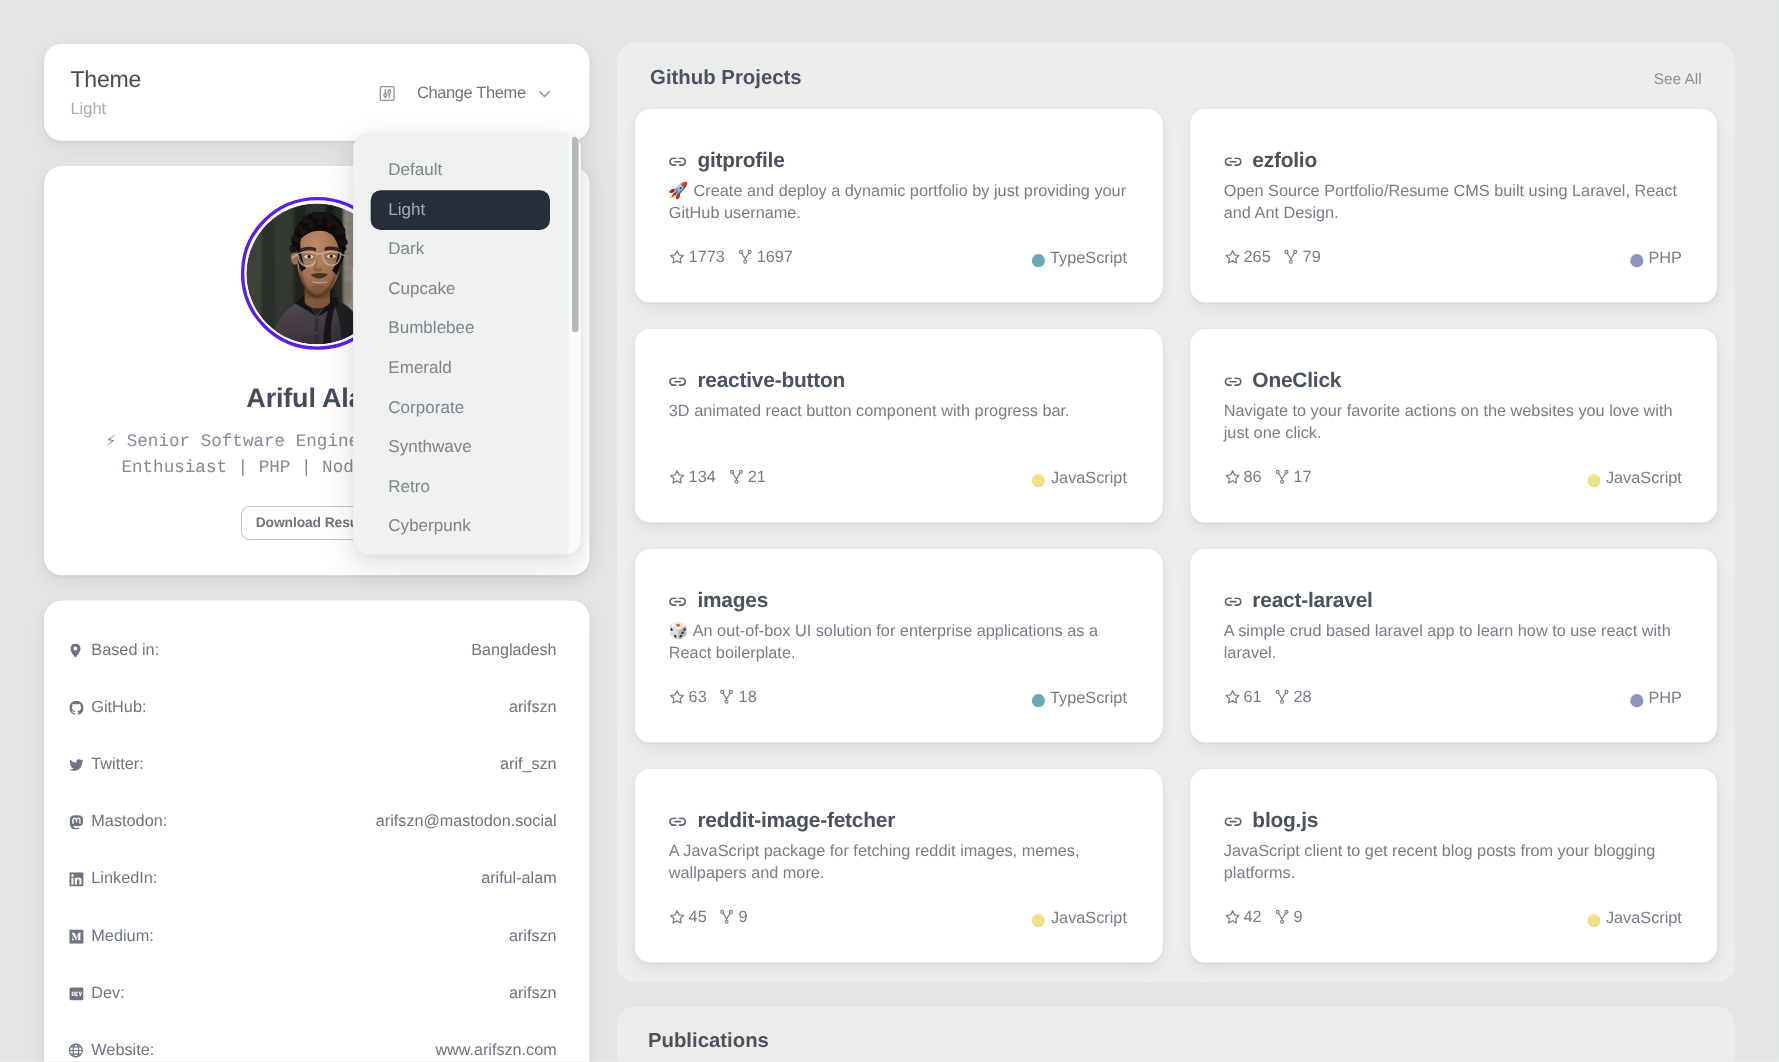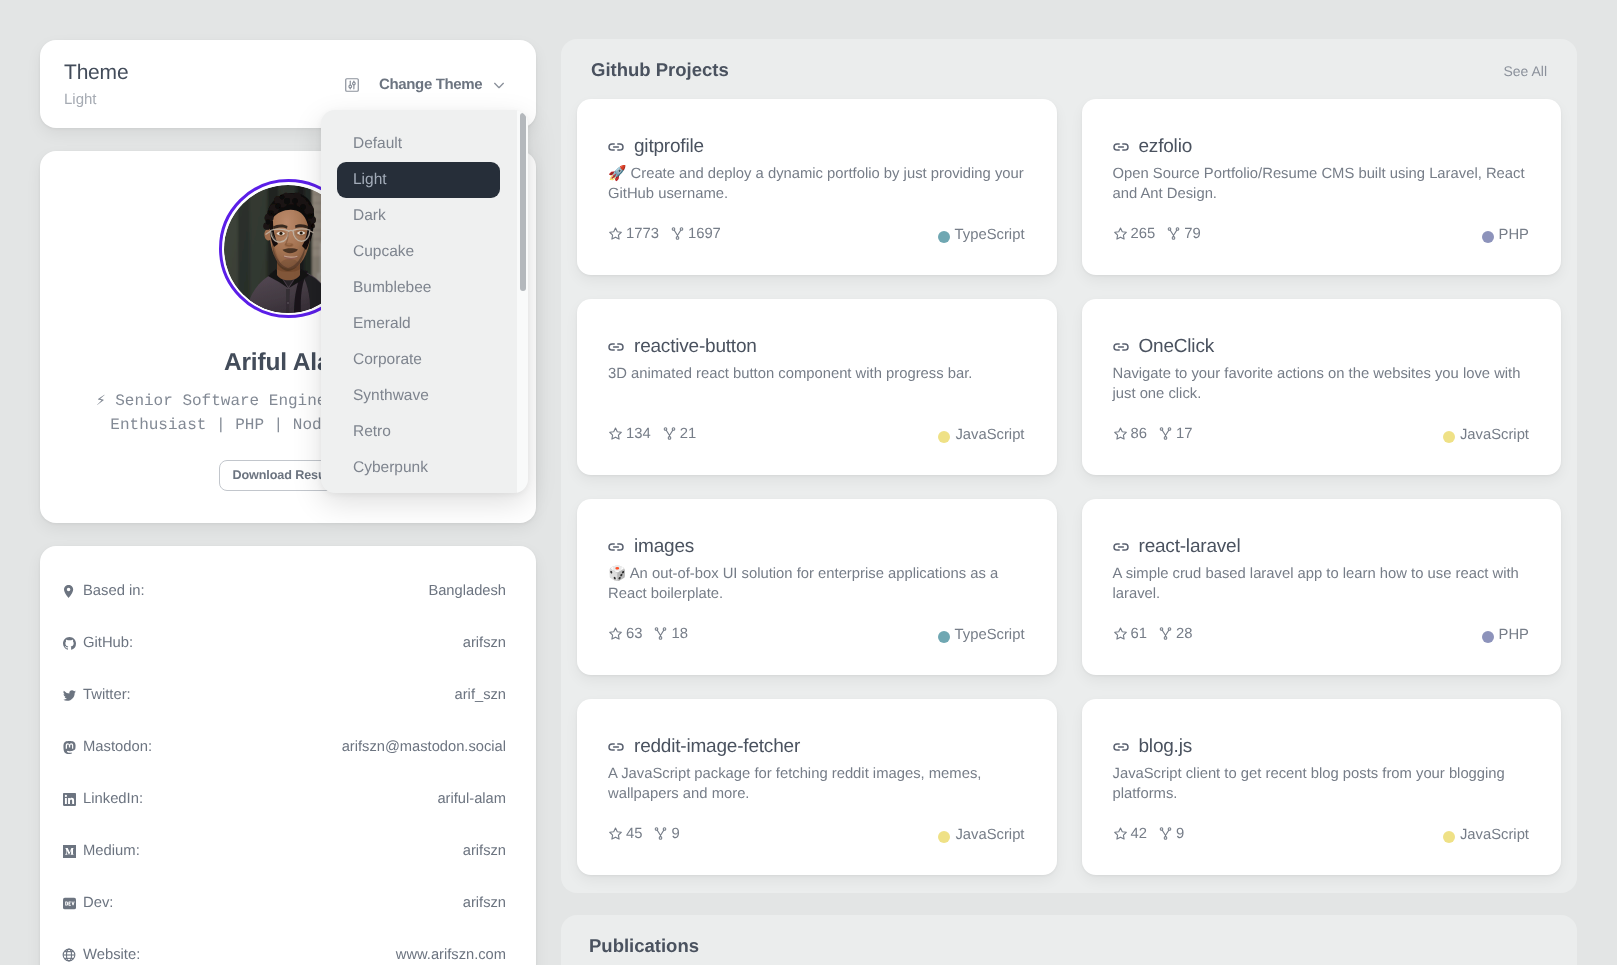--- a/index.html
+++ b/index.html
@@ -13,25 +13,25 @@
   
   .left-col{position:absolute;left:40px;top:40px;width:496px}
   .card{background:var(--card-bg);border-radius:16px;box-shadow:0 1px 3px rgba(0,0,0,.06),0 6px 16px rgba(0,0,0,.06)}
 
   .theme-card{height:88px;display:flex;align-items:center;padding:3px 24px 0 24px;position:relative}
   .theme-left{display:flex;flex-direction:column;gap:5px}
   .theme-title{font-size:21px;font-weight:400;color:#434c5a;letter-spacing:-0.2px;line-height:24px}
   .theme-sub{font-size:15px;color:#a6abb3;line-height:20px}
   .theme-btn{position:absolute;left:304px;top:36px;display:flex;align-items:center;cursor:pointer}
   .sliders-icon{width:16px;height:16px;display:block;margin-right:19px}
-  .theme-btn-label{font-size:15px;font-weight:700;color:#6c7480;line-height:16px;margin-right:9px;letter-spacing:-0.35px}
+  .theme-btn-label{font-size:15px;font-weight:400;color:#6c7480;line-height:16px;margin-right:9px;letter-spacing:-0.35px}
   .chev{width:16px;height:16px;display:block;margin-top:1px}
 
   
-  .dropdown{position:absolute;left:321px;top:110px;width:207px;height:383px;background:var(--dd-bg);
+  .dropdown{position:absolute;left:321px;top:121px;width:207px;height:383px;background:var(--dd-bg);
     border-radius:14px;box-shadow:0 10px 30px rgba(0,0,0,.13),0 2px 6px rgba(0,0,0,.05);padding:16px 0 0 16px;overflow:hidden;z-index:30}
   .dd-item{height:36px;width:163px;display:flex;align-items:center;padding:0 16px 1px 16px;border-radius:9px;
     font-size:15.5px;color:#7e848e;cursor:pointer}
   .dd-item.active{background:var(--sel-bg);color:#a2abb8}
   .dd-scroll{position:absolute;left:196px;top:0px;width:11px;height:383px;background:#f9fafa;z-index:31}
   .dd-thumb{position:absolute;left:199px;top:3px;width:6px;height:178px;background:#b4b8bc;border-radius:3px;z-index:32}
 
   
   .profile-card{margin-top:23px;height:372px;padding-top:28px;text-align:center;position:relative;overflow:hidden}
   .avatar-wrap{width:139px;height:139px;margin:0 auto;border-radius:50%;border:3.5px solid var(--ring);
@@ -56,21 +56,21 @@
   .right-col{position:absolute;left:561px;top:39px;width:1016px}
   .panel{background:var(--panel-bg);border-radius:16px;padding:20px 16px 18px 16px}
   .panel-head{display:flex;align-items:center;padding:0 14px 0 14px;margin-bottom:18px;height:22px}
   .panel-title{font-size:18.5px;font-weight:700;color:var(--head);line-height:22px}
   .see-all{margin-left:auto;font-size:14px;color:var(--muted);cursor:pointer;line-height:15px;margin-top:3px}
   .grid{display:grid;grid-template-columns:1fr 1fr;gap:24px 25px;padding:0 0px}
   .proj{background:#fff;border-radius:14px;padding:39px 32px 20px 31px;box-shadow:0 1px 3px rgba(0,0,0,.05),0 6px 14px rgba(0,0,0,.05);
     display:flex;flex-direction:column;height:176px}
   .proj-head{display:flex;align-items:center;gap:10px;height:18px}
   .link-icon{width:16px;height:18px;display:block;flex:0 0 16px}
-  .proj-title{font-size:19px;font-weight:400;color:var(--head);line-height:18px;letter-spacing:-0.2px}
+  .proj-title{font-size:19px;font-weight:700;color:var(--head);line-height:18px;letter-spacing:-0.2px}
   .proj-desc{margin-top:8px;font-size:14.8px;color:#767d88;line-height:20px}
   .proj-foot{margin-top:auto;display:flex;align-items:center;height:16px;margin-bottom:12px}
   .stat{display:flex;gap:3px;font-size:14.8px;color:#767d88;line-height:16px}
   .stat + .stat{margin-left:11px}
   .lang{margin-left:auto;display:flex;align-items:flex-end;gap:5px;font-size:14.8px;color:#767d88;line-height:16px}
   .dot{width:12px;height:12px;border-radius:50%;display:block}
 
   .pub-panel{margin-top:22px;background:var(--panel-bg);border-radius:16px;padding:20px 28px 24px 28px;height:120px}
 </style>
 </head>

